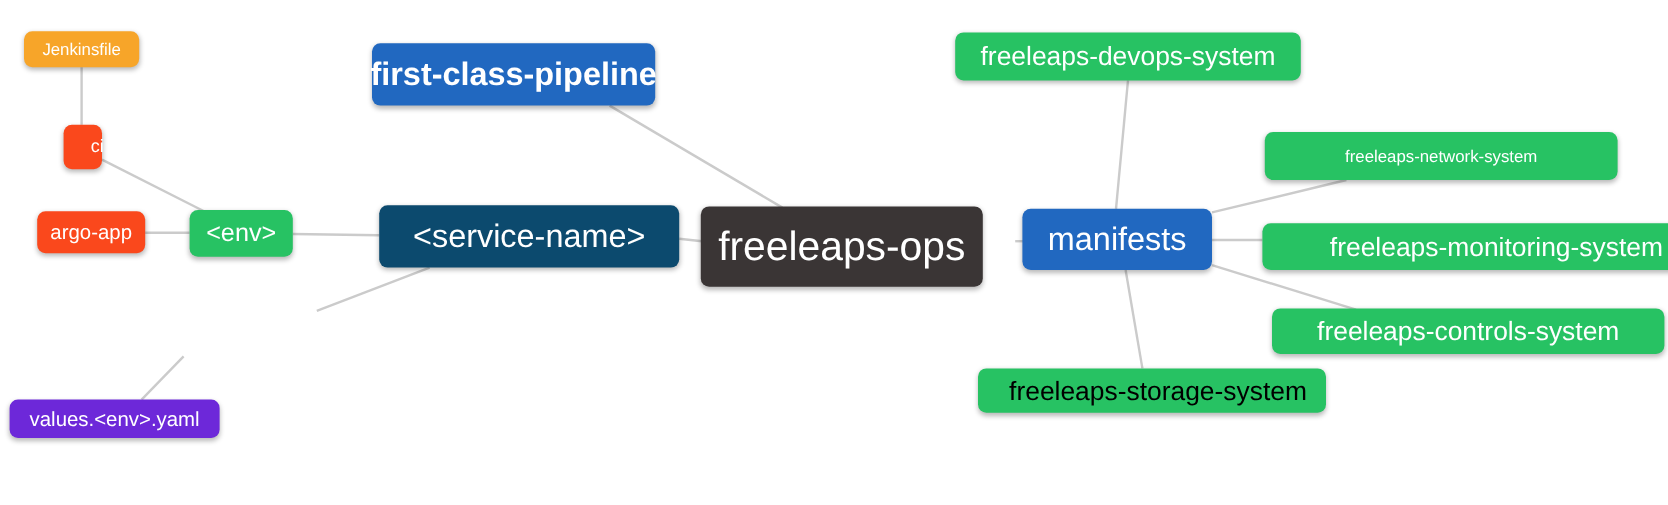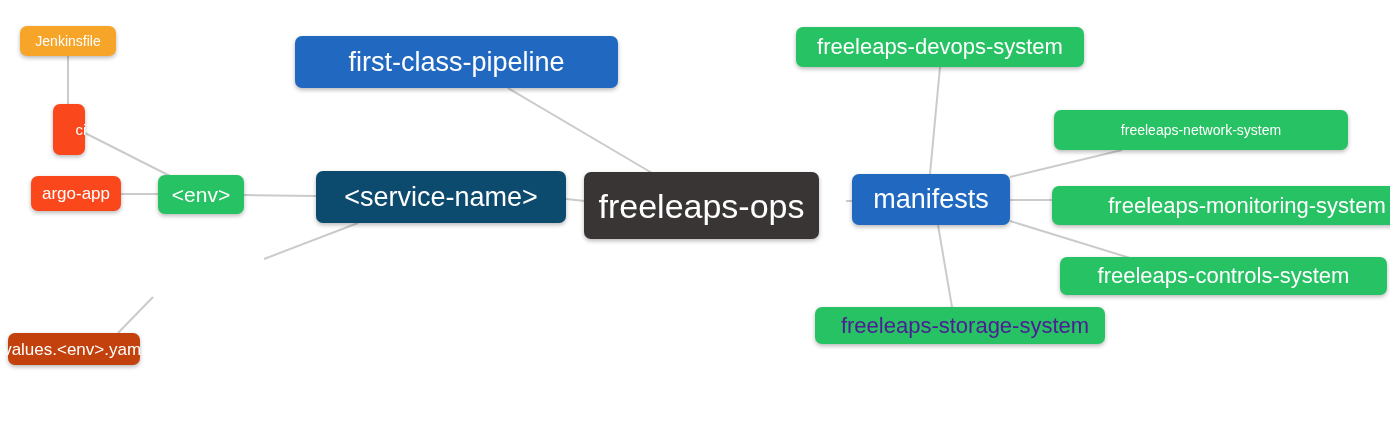--- a/index.html
+++ b/index.html
@@ -54,26 +54,26 @@
       <line x1="508" y1="88" x2="652" y2="173" stroke="#cbcbcb" stroke-width="2"></line>
       <line x1="846" y1="201" x2="853" y2="201" stroke="#cbcbcb" stroke-width="2"></line>
       <line x1="940" y1="67" x2="930" y2="174" stroke="#cbcbcb" stroke-width="2"></line>
       <line x1="1010" y1="177" x2="1122" y2="150" stroke="#cbcbcb" stroke-width="2"></line>
       <line x1="1010" y1="200" x2="1052" y2="200" stroke="#cbcbcb" stroke-width="2"></line>
       <line x1="1010" y1="221" x2="1130" y2="258" stroke="#cbcbcb" stroke-width="2"></line>
       <line x1="938" y1="225" x2="952" y2="307" stroke="#cbcbcb" stroke-width="2"></line>
     </svg>
 
 <div class="node" style="left: 584px; top: 172px; width: 235px; height: 67px; font-size: 34px; background: rgb(58, 53, 53); color: rgb(255, 255, 255);">freeleaps-ops</div>
-    <div class="node" style="left: 295px; top: 36px; width: 323px; height: 52px; font-size: 27px; background: rgb(33, 104, 192); color: rgb(255, 255, 255);">first-class-pipeline</div>
+    <div class="node" style="left: 310px; top: 36px; width: 236px; height: 52px; font-size: 27px; background: rgb(33, 104, 192); color: rgb(255, 255, 255); font-weight: bold;">first-class-pipeline</div>
     <div class="node" style="left: 316px; top: 171px; width: 250px; height: 52px; font-size: 27px; background: #0c4a6e; color: rgb(255, 255, 255);">&lt;service-name&gt;</div>
     <div class="node" style="left: 852px; top: 174px; width: 158px; height: 51px; font-size: 27px; background: rgb(33, 104, 192); color: rgb(255, 255, 255);">manifests</div>
     <div class="node" style="left: 158px; top: 175px; width: 86px; height: 39px; font-size: 21px; background: rgb(39, 194, 99); color: rgb(255, 255, 255);">&lt;env&gt;</div>
-    <div class="node" style="left: 53px; top: 104px; width: 32px; height: 51px; font-size: 15px; background: rgb(250, 72, 28); color: rgb(255, 255, 255); padding-left: 24px;">ci</div>
+    <div class="node" style="left: 53px; top: 104px; width: 32px; height: 37px; font-size: 15px; background: rgb(250, 72, 28); color: rgb(255, 255, 255); padding-left: 24px;">ci</div>
     <div class="node" style="left: 31px; top: 176px; width: 90px; height: 35px; font-size: 17px; background: rgb(250, 72, 28); color: rgb(255, 255, 255);">argo-app</div>
-    <div class="node" style="left: 8px; top: 333px; width: 132px; height: 32px; font-size: 17px; background: #c2410c; color: rgb(255, 255, 255);">values.&lt;env&gt;.yaml</div>
+    <div class="node" style="left: 8px; top: 333px; width: 175px; height: 32px; font-size: 17px; background: #6d28d9; color: rgb(255, 255, 255);">values.&lt;env&gt;.yaml</div>
     <div class="node" style="left: 20px; top: 26px; width: 96px; height: 30px; font-size: 14px; background: rgb(247, 165, 41); color: rgb(255, 255, 255);">Jenkinsfile</div>
     <div class="node" style="left: 796px; top: 27px; width: 288px; height: 40px; font-size: 22px; background: rgb(39, 194, 99); color: rgb(255, 255, 255);">freeleaps-devops-system</div>
     <div class="node" style="left: 1054px; top: 110px; width: 294px; height: 40px; font-size: 14px; background: rgb(39, 194, 99); color: rgb(255, 255, 255);">freeleaps-network-system</div>
     <div class="node" style="left: 1052px; top: 186px; width: 390px; height: 39px; font-size: 22px; background: rgb(39, 194, 99); color: rgb(255, 255, 255);">freeleaps-monitoring-system</div>
     <div class="node" style="left: 1060px; top: 257px; width: 327px; height: 38px; font-size: 22px; background: rgb(39, 194, 99); color: rgb(255, 255, 255);">freeleaps-controls-system</div>
-    <div class="node" style="left: 815px; top: 307px; width: 290px; height: 37px; font-size: 22px; background: rgb(39, 194, 99); color: #4c1d95; padding-left: 10px;">freeleaps-storage-system</div>
+    <div class="node" style="left: 815px; top: 307px; width: 290px; height: 37px; font-size: 22px; background: rgb(39, 194, 99); color: #000000; padding-left: 10px;">freeleaps-storage-system</div>
   </div>
 
 </body></html>

